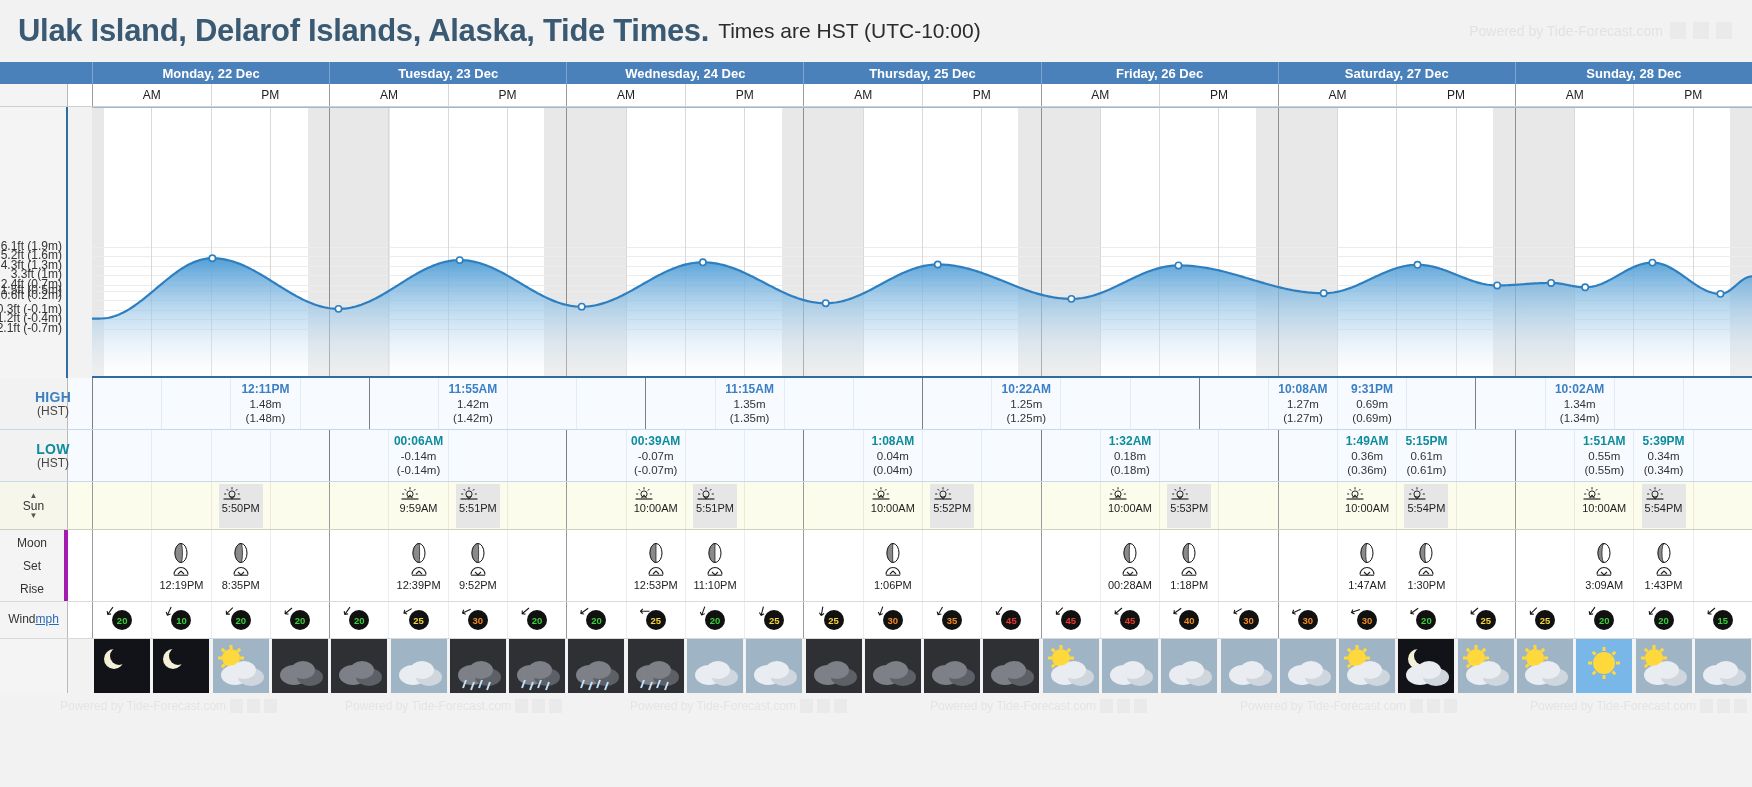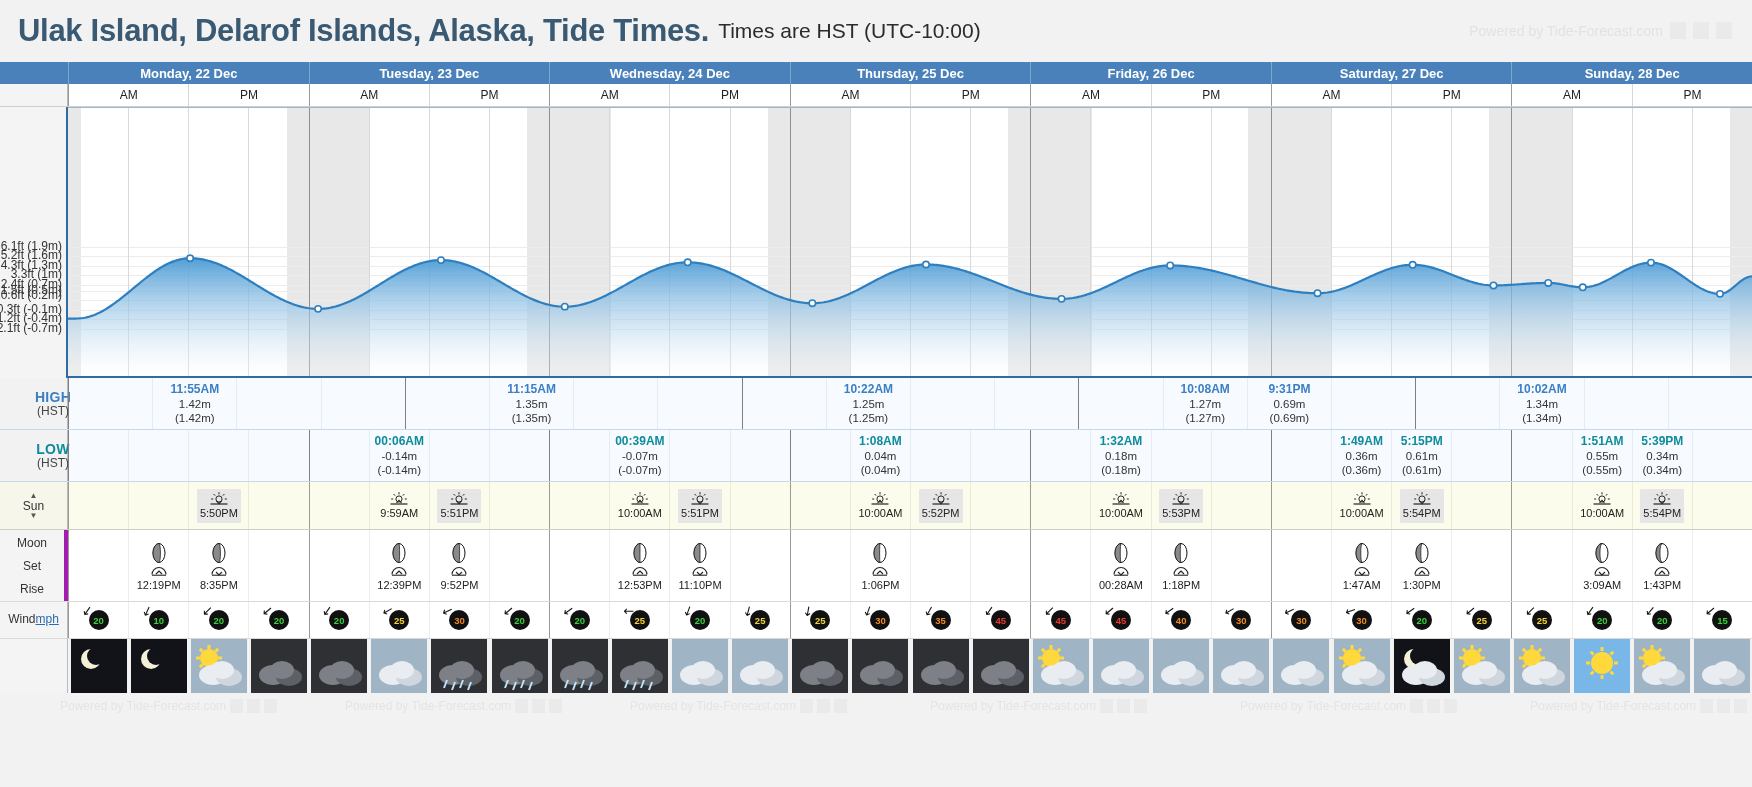--- a/index.html
+++ b/index.html
@@ -21,21 +21,21 @@
   .title-sub{ font-size:21px; font-weight:normal; color:#2b2b2b; margin-left:9px; white-space:nowrap;}
   .powered{
     position:absolute; right:20px; top:22px;
     font-size:14px; color:#e2e2e2; display:flex; align-items:center; gap:5px;
     white-space:nowrap;
   }
   .powered .pbadge{ display:inline-block; width:16px;height:17px;background:#eaeaea; margin-left:2px;}
 
   
   .grid{ width:1752px; display:flex; flex-direction:column; }
-  .row{ display:flex; width:1752px; }
+  .row{ display:flex; width:1752px;gap:24px; }
   .lab{ width:68px; min-width:68px; background:#f4f4f4; display:flex; align-items:center; justify-content:center; text-align:center;}
   .days{ display:flex; flex:1; }
   .day{ flex:1 1 0; min-width:0; }
   .halves{ display:flex; width:100%; height:100%;}
   .cells{ display:flex; width:100%; height:100%;}
 
   
   .dayhdr-row{ height:22px; background:#4a81bb; }
   .dayhdr-row .lab{ background:#4a81bb; }
   .dayhdr{ flex:1 1 0; min-width:0; color:#fff; font-size:13px; font-weight:bold;
@@ -80,21 +80,21 @@
   .lo .tcell .ttime{ color:#0e8c9c;}
 
   
   .sun-row{ height:48px; background:#fcfcec; border-bottom:1px solid #cfcfc0;}
   .sun-row .lab{ background:#f6f6ea; border-right:1px solid #b9b9b9; flex-direction:column;
                  font-size:12px; color:#333; line-height:1.0;}
   .sun-row .lab .ar{ font-size:8px; color:#555;}
   .scell{ flex:1 1 0; min-width:0; border-left:1px solid #ece9d8;
           display:flex; flex-direction:column; align-items:center; justify-content:center; gap:1px;}
   .scell.daybound{ border-left:1px solid #9a9a9a;}
-  .scell .sbox{ display:flex; flex-direction:column; align-items:center; padding:2px 3px 4px; border-radius:1px;}
+  .scell .sbox{ display:flex; flex-direction:column; align-items:flex-start; padding:2px 3px 14px; border-radius:1px;}
   .scell.set .sbox{ background:#e6e6e6;}
   .scell .stime{ font-size:11px; color:#222;}
 
   
   .moon-row{ height:72px; background:#fff; border-bottom:1px solid #d9d9d9;}
   .moon-row .lab{ background:#f4f4f4; border-right:4px solid #a21caf; flex-direction:column;
                   justify-content:center; gap:9px; font-size:12px; color:#333;}
   .mcell{ flex:1 1 0; min-width:0; border-left:1px solid #ededed;
           display:flex; flex-direction:column; align-items:center; justify-content:center; gap:1px;
           padding-top:2px;}
@@ -300,20 +300,32 @@
 
     <div class="row tide-row hi">
       <div class="lab">
         <span class="lab-main">HIGH</span>
         <span class="lab-sub">(HST)</span>
       </div>
       <div class="days" id="high-cells">
           <div class="day">
             <div class="cells">
               <div class="tcell daybound"></div>
+              <div class="tcell"></div>
+              <div class="tcell">
+                <span class="ttime">12:11PM</span>
+                <span>1.48m</span>
+                <span>(1.48m)</span>
+              </div>
+              <div class="tcell"></div>
+            </div>
+          </div>
+          <div class="day">
+            <div class="cells">
+              <div class="tcell daybound"></div>
               <div class="tcell">
                 <span class="ttime">11:55AM</span>
                 <span>1.42m</span>
                 <span>(1.42m)</span>
               </div>
               <div class="tcell"></div>
               <div class="tcell"></div>
             </div>
           </div>
           <div class="day">

